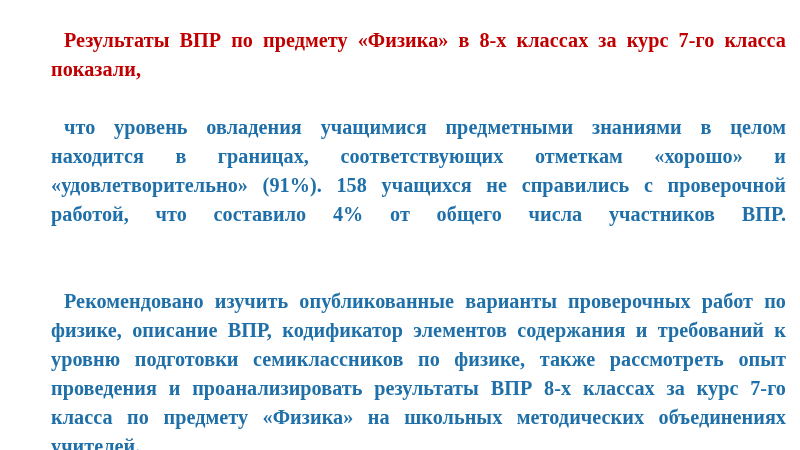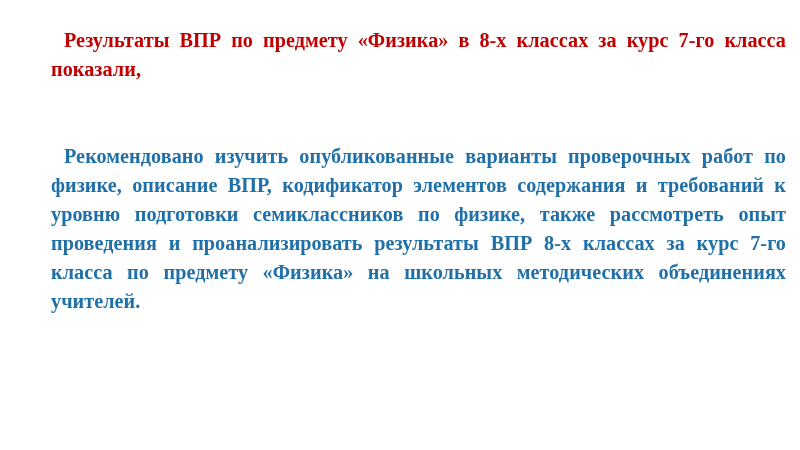--- a/index.html
+++ b/index.html
@@ -59,20 +59,21 @@
 </style>
 </head>
 <body>
 
 <div class="slide">
 
   <div class="body-block">
 
     <p class="para red">Результаты ВПР по предмету «Физика» в 8-х классах за курс 7-го класса показали,</p>
 
+    <p class="para blue">что уровень овладения учащимися предметными знаниями в целом находится в границах, соответствующих отметкам «хорошо» и «удовлетворительно» (91%). 158 учащихся не справились с проверочной работой, что составило 4% от общего числа участников ВПР.</p>
 
     <div class="gap-line"></div>
 
     <p class="para blue">Рекомендовано изучить опубликованные варианты проверочных работ по физике, описание ВПР, кодификатор элементов содержания и требований к уровню подготовки семиклассников по физике, также рассмотреть опыт проведения и проанализировать результаты ВПР 8-х классах за курс 7-го класса по предмету «Физика» на школьных методических объединениях учителей.</p>
 
   </div>
 
 </div>
 
 </body></html>

